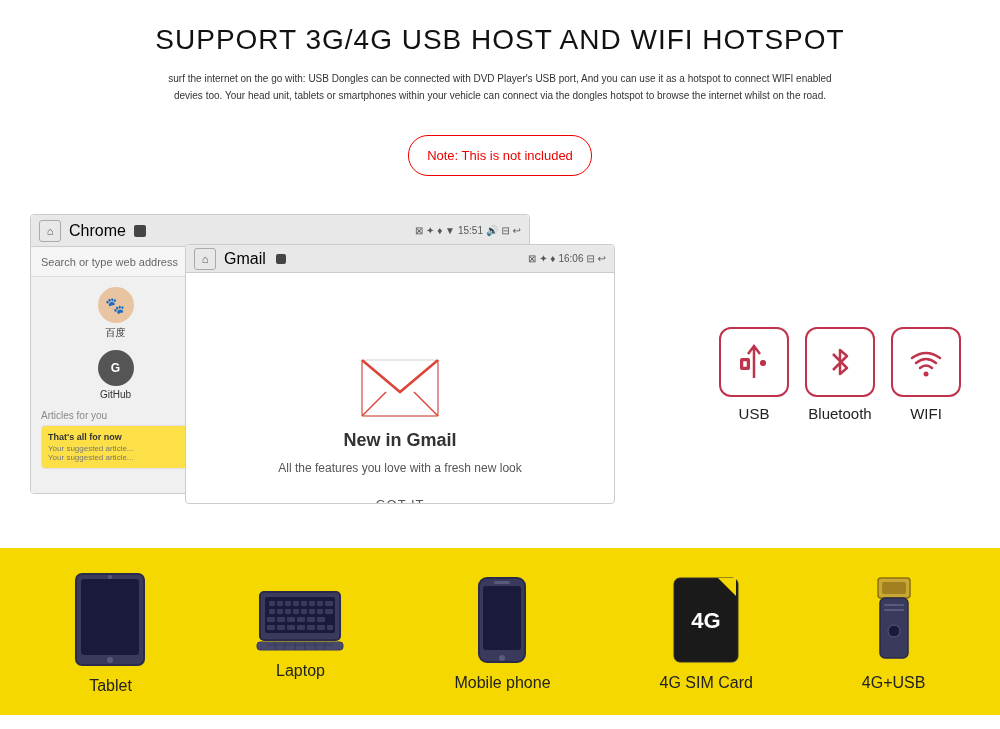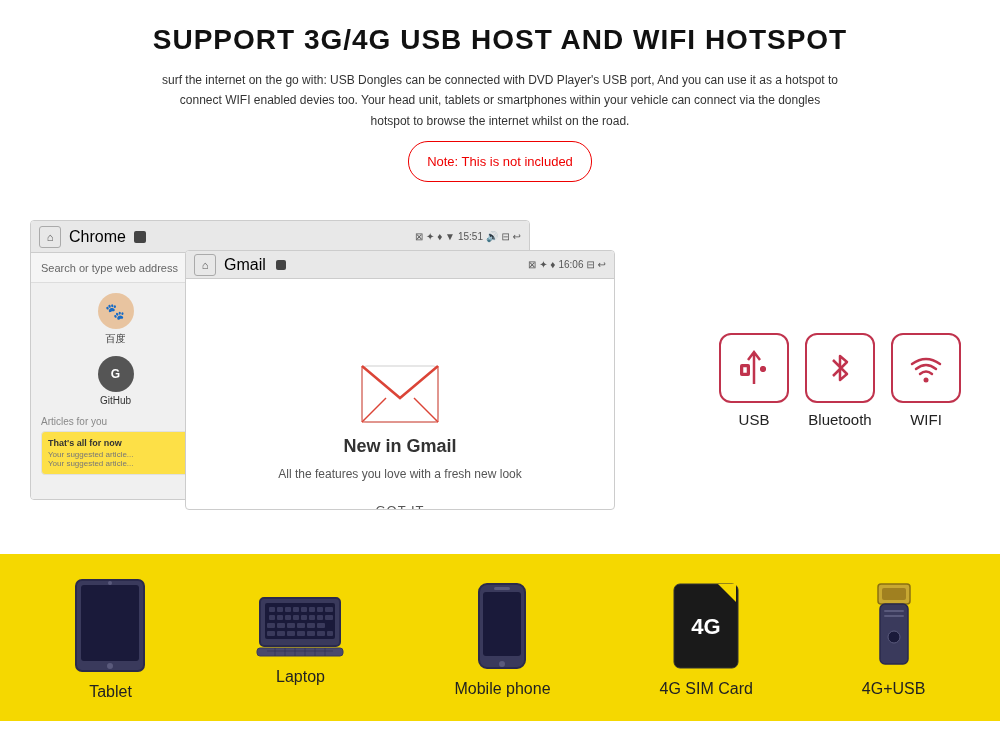--- a/index.html
+++ b/index.html
@@ -10,33 +10,33 @@
       min-height: 729px;
     }
 
     .top-section {
       padding: 24px 60px 20px;
       text-align: center;
     }
 
     .main-title {
       font-size: 28px;
-      font-weight: 700;
+      font-weight: 400;
       text-transform: uppercase;
       letter-spacing: 1px;
       margin-bottom: 14px;
       color: #111;
     }
 
     .description {
-      font-size: 12px;
+      font-size: 10px;
       color: #333;
       line-height: 1.7;
       max-width: 680px;
-      margin: 0 auto 10px;
+      margin: 0 auto 31px;
     }
 
     .note-badge {
       display: inline-block;
       border: 1.5px solid #e00;
       border-radius: 20px;
       padding: 12px 18px;
       color: #e00;
       font-size: 13px;
       margin-bottom: 18px;

